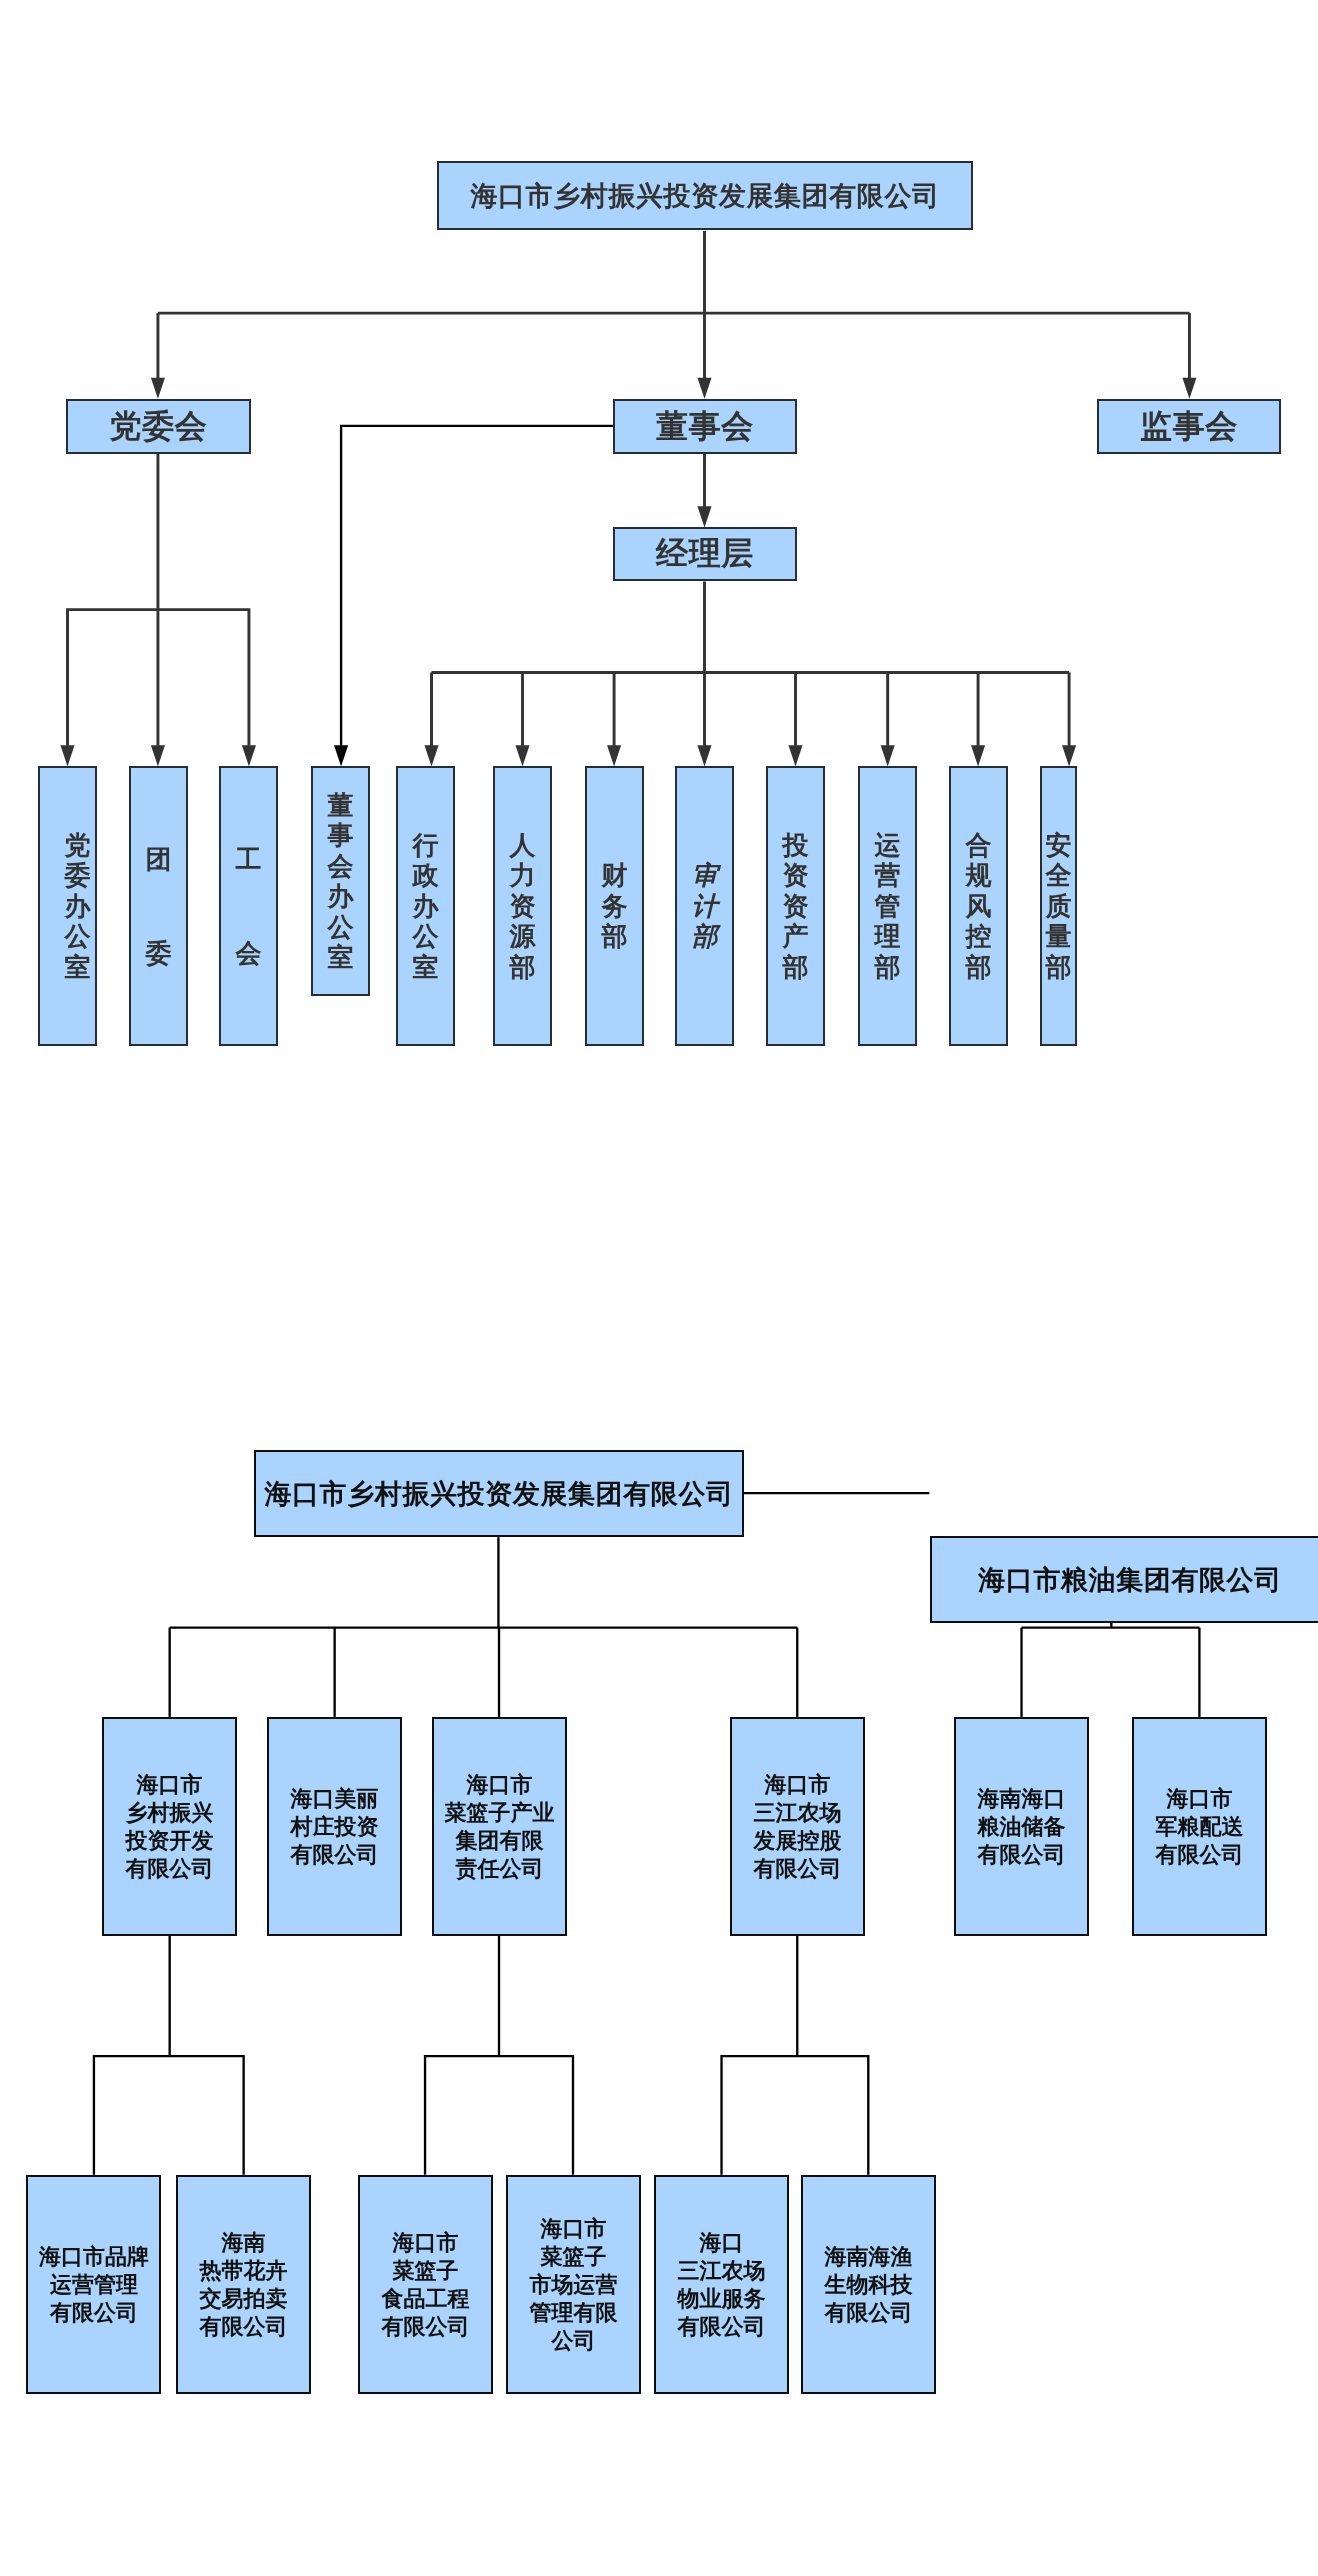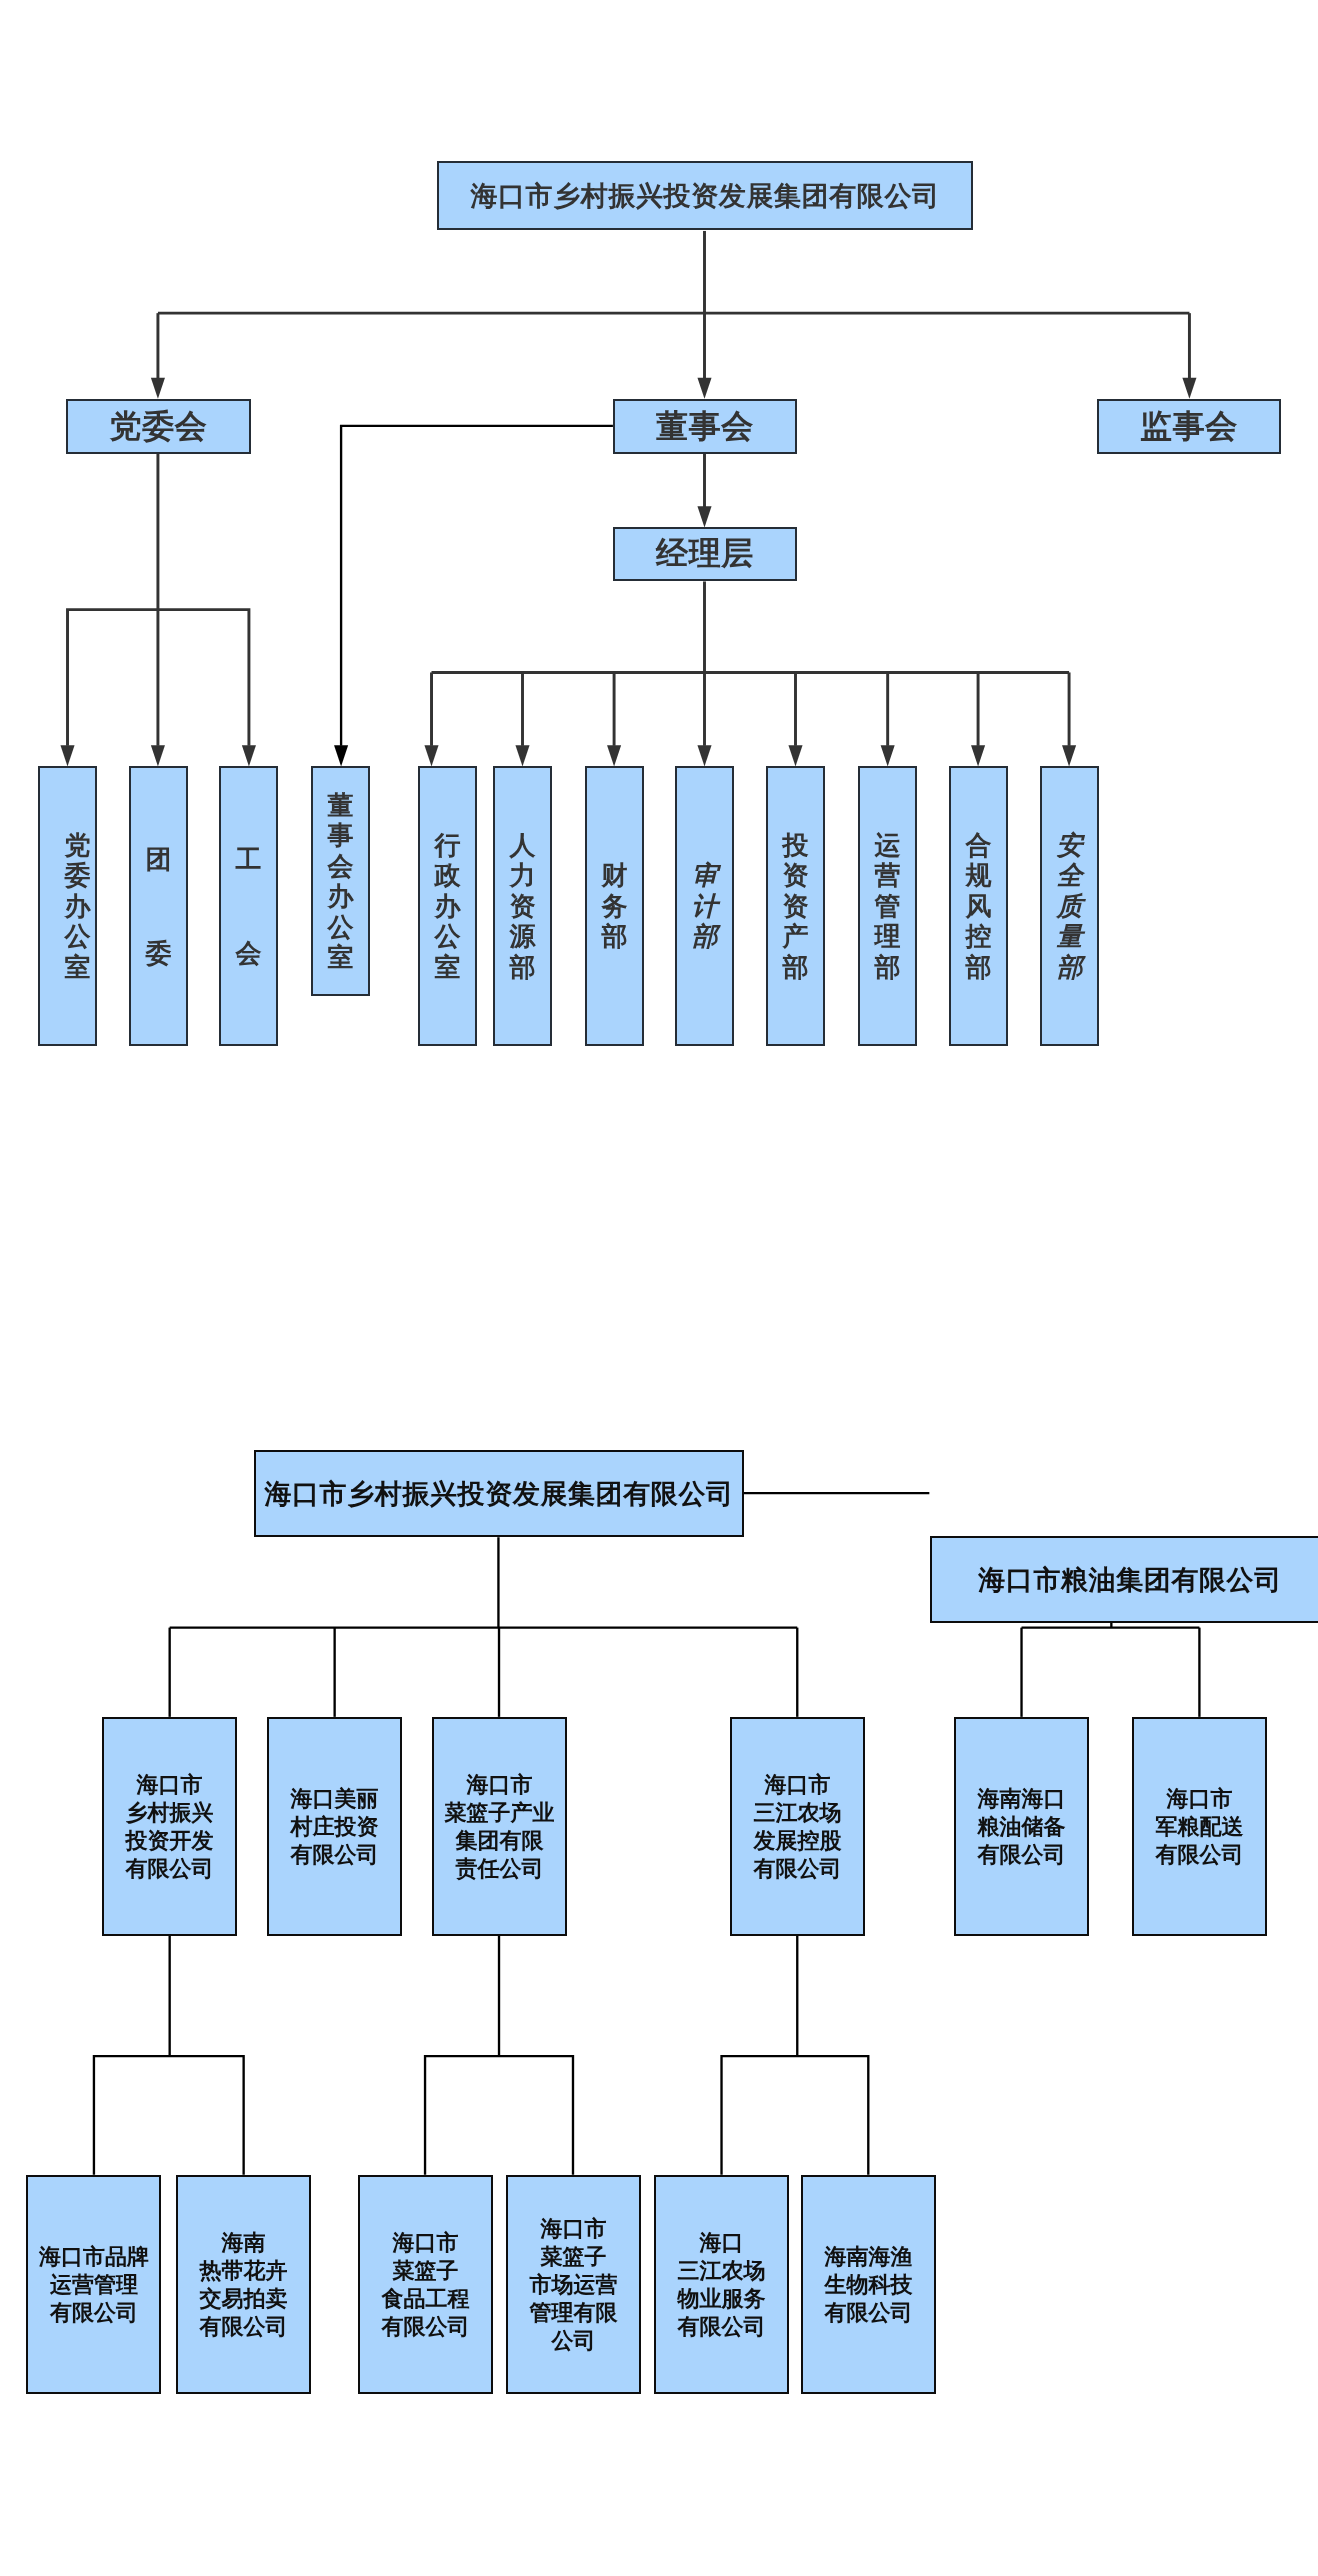--- a/index.html
+++ b/index.html
@@ -104,42 +104,42 @@
   </div>
 <div class="node" style="left:129px;top:766px;width:59px;height:280px;">
   <span class="v-label spaced">团委</span>
   </div>
 <div class="node" style="left:219px;top:766px;width:59px;height:280px;">
   <span class="v-label spaced">工会</span>
   </div>
 <div class="node" style="left:311px;top:766px;width:59px;height:230px;">
   <span class="v-label">董事会办公室</span>
   </div>
-<div class="node" style="left:418px;top:766px;width:59px;height:280px;">
+<div class="node" style="left:396px;top:766px;width:59px;height:280px;">
   <span class="v-label">行政办公室</span>
   </div>
 <div class="node" style="left:493px;top:766px;width:59px;height:280px;">
   <span class="v-label">人力资源部</span>
   </div>
 <div class="node" style="left:585px;top:766px;width:59px;height:280px;">
   <span class="v-label">财务部</span>
   </div>
 <div class="node" style="left:675px;top:766px;width:59px;height:280px;font-style:italic;">
   <span class="v-label">审计部</span>
   </div>
 <div class="node" style="left:766px;top:766px;width:59px;height:280px;">
   <span class="v-label">投资资产部</span>
   </div>
 <div class="node" style="left:858px;top:766px;width:59px;height:280px;">
   <span class="v-label">运营管理部</span>
   </div>
 <div class="node" style="left:949px;top:766px;width:59px;height:280px;">
   <span class="v-label">合规风控部</span>
   </div>
-<div class="node" style="left:1040px;top:766px;width:59px;height:280px;font-style:italic;">
+<div class="node" style="left:1040px;top:766px;width:37px;height:280px;">
   <span class="v-label">安全质量部</span>
   </div>
 
 <div class="node b2" style="left:254px;top:1450px;width:490px;height:87px;">
   <span class="h-label root-label">海口市乡村振兴投资发展集团有限公司</span>
 </div>
 <div class="node b2" style="left:930px;top:1536px;width:400px;height:87px;">
   <span class="h-label root-label">海口市粮油集团有限公司</span>
 </div>
 

